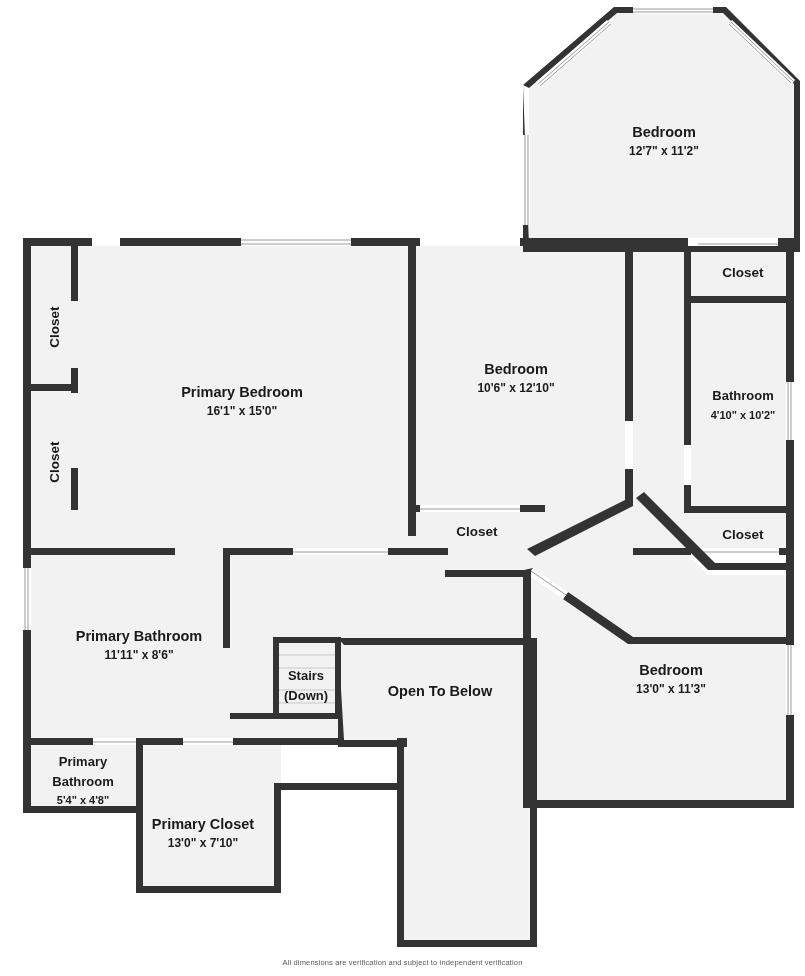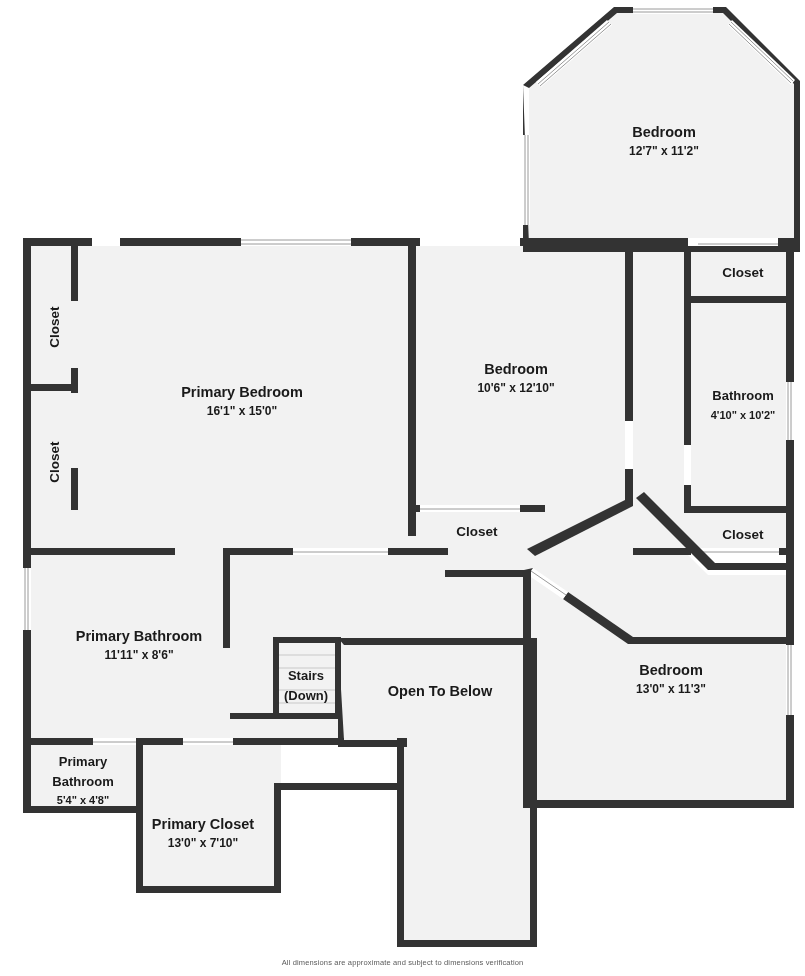--- a/index.html
+++ b/index.html
@@ -261,13 +261,13 @@
     <text class="lbl lbl-closet" x="735" y="535">Closet</text>
 
     <text class="lbl lbl-small-name" x="298" y="677">Stairs</text>
     <text class="lbl lbl-small-name" x="298" y="697">(Down)</text>
 
     <text class="lbl lbl-name" x="432" y="692">Open To Below</text>
   </g>
 </svg>
 </div>
 
-<div class="footer-note">All dimensions are approximate and subject to dimensions verification</div>
+<div class="footer-note">All dimensions are verification and subject to independent verification</div>
 
 </body></html>

